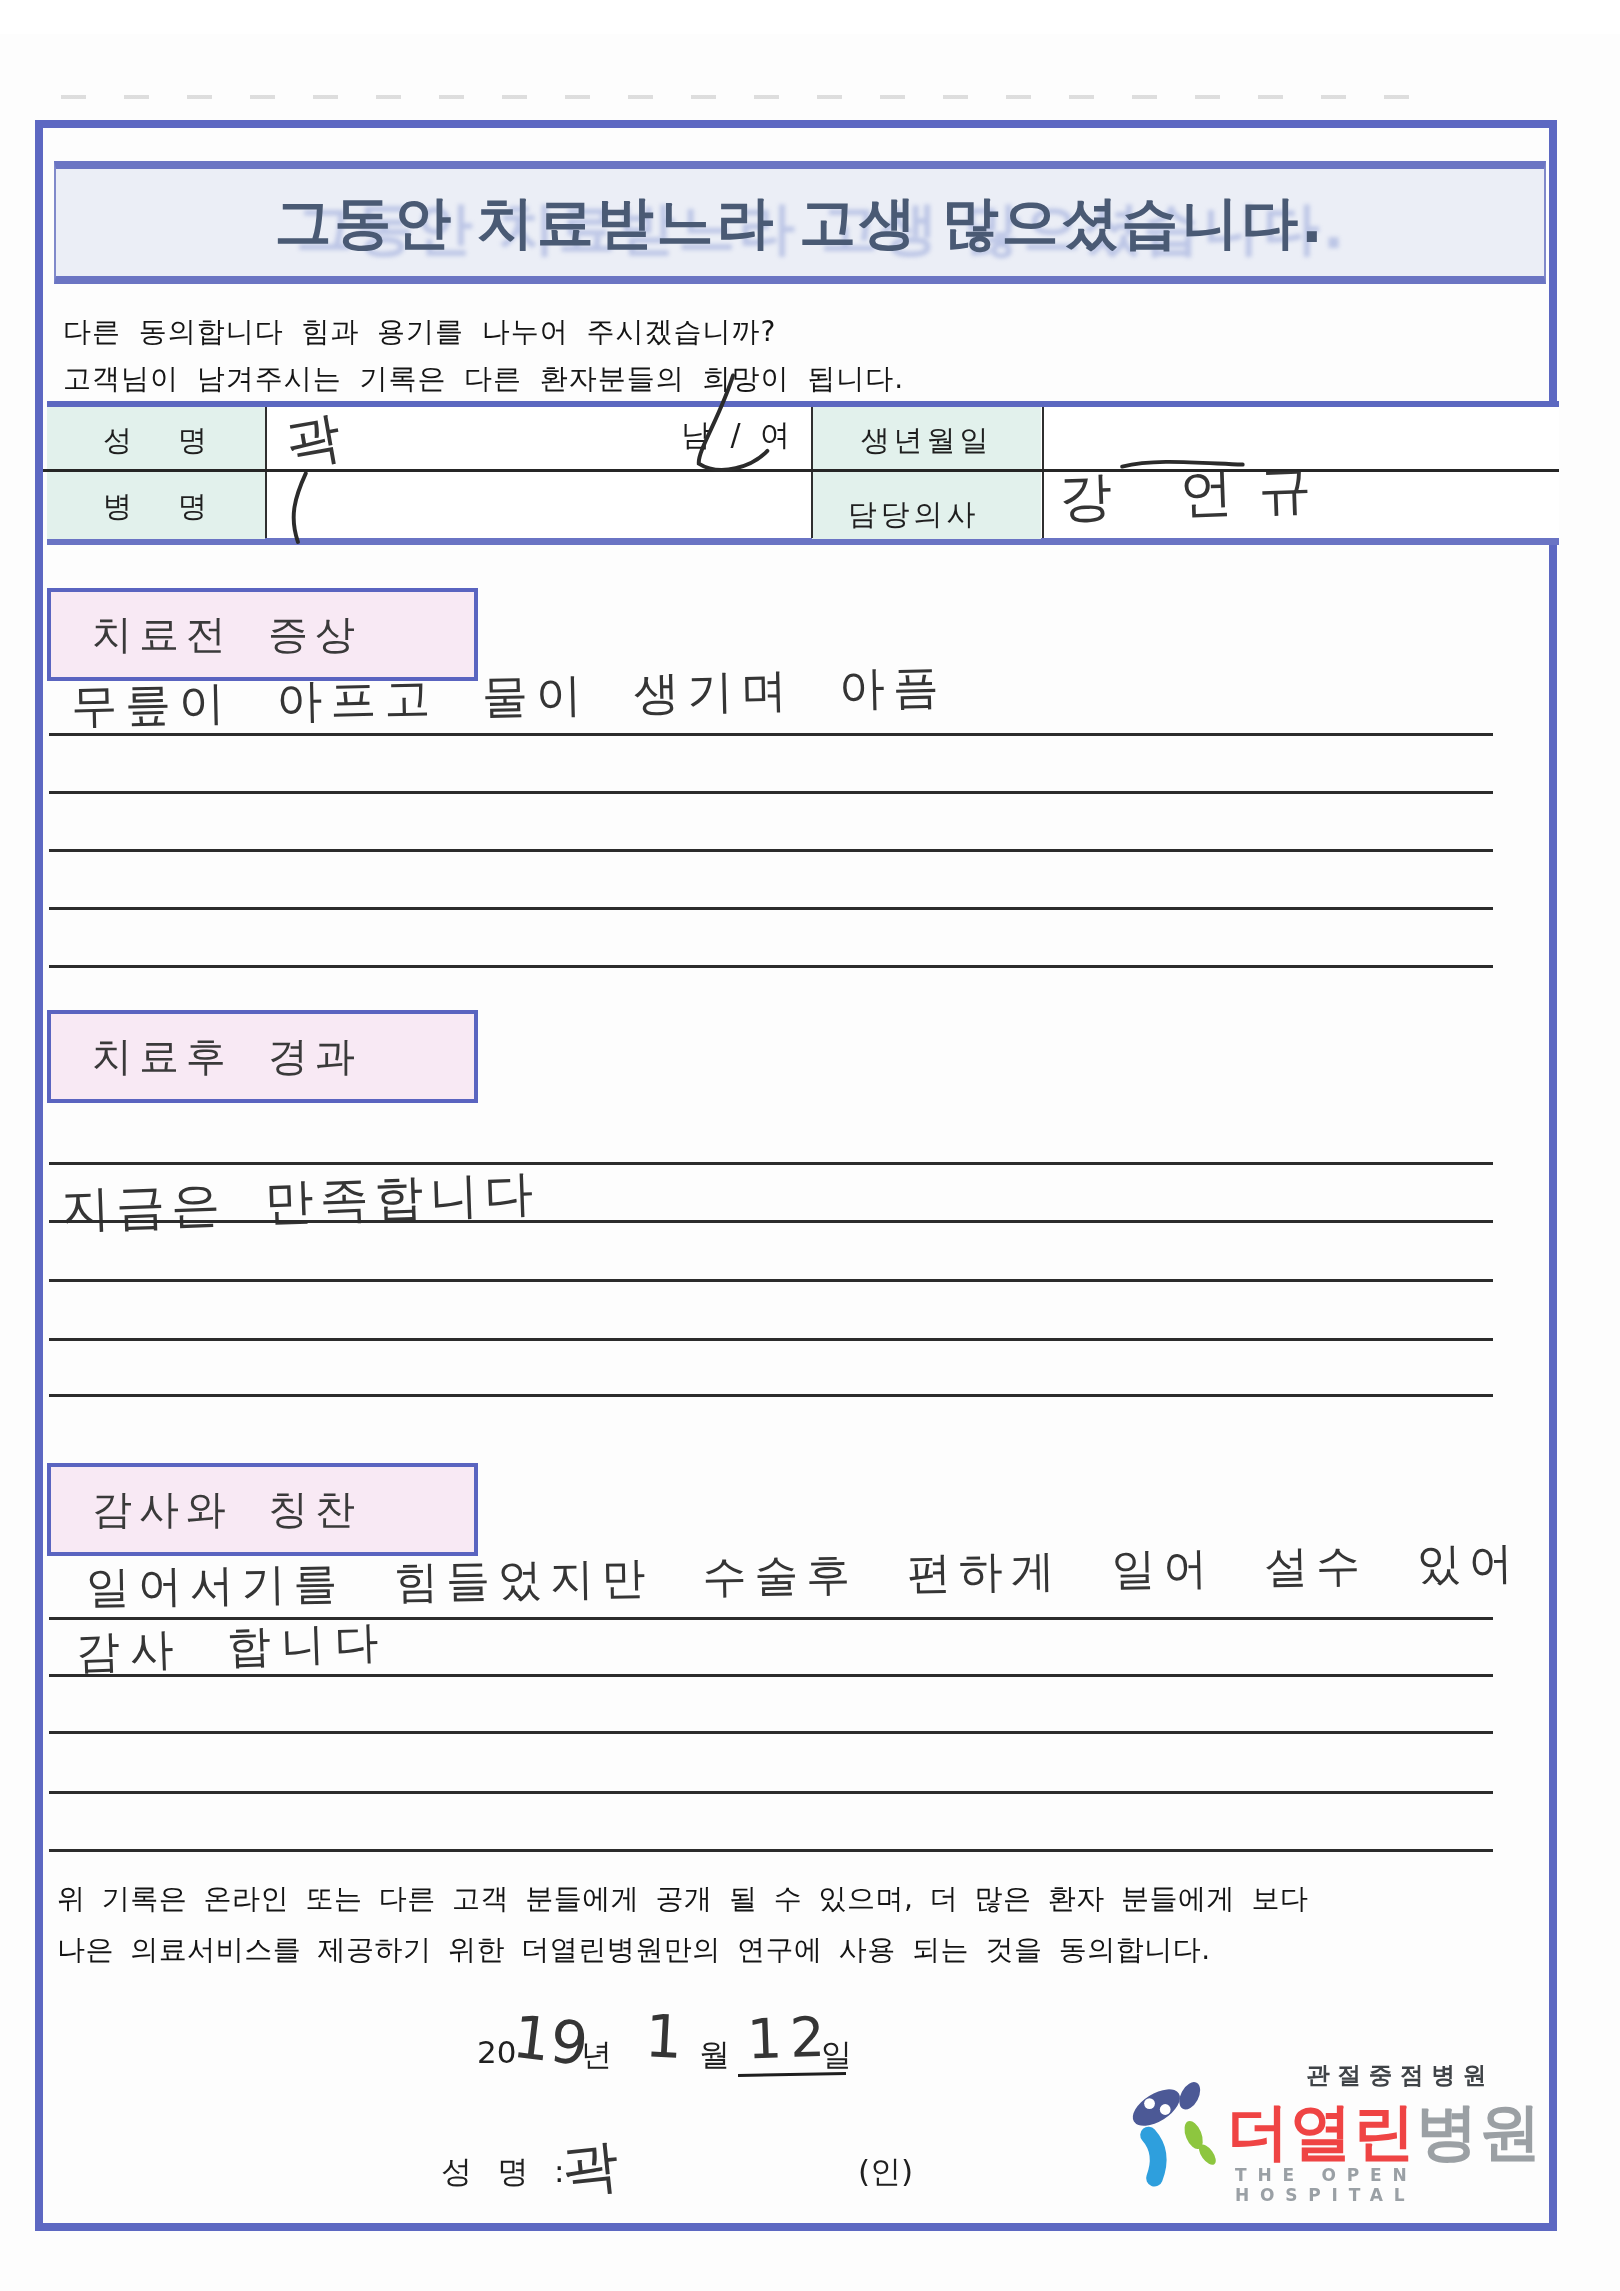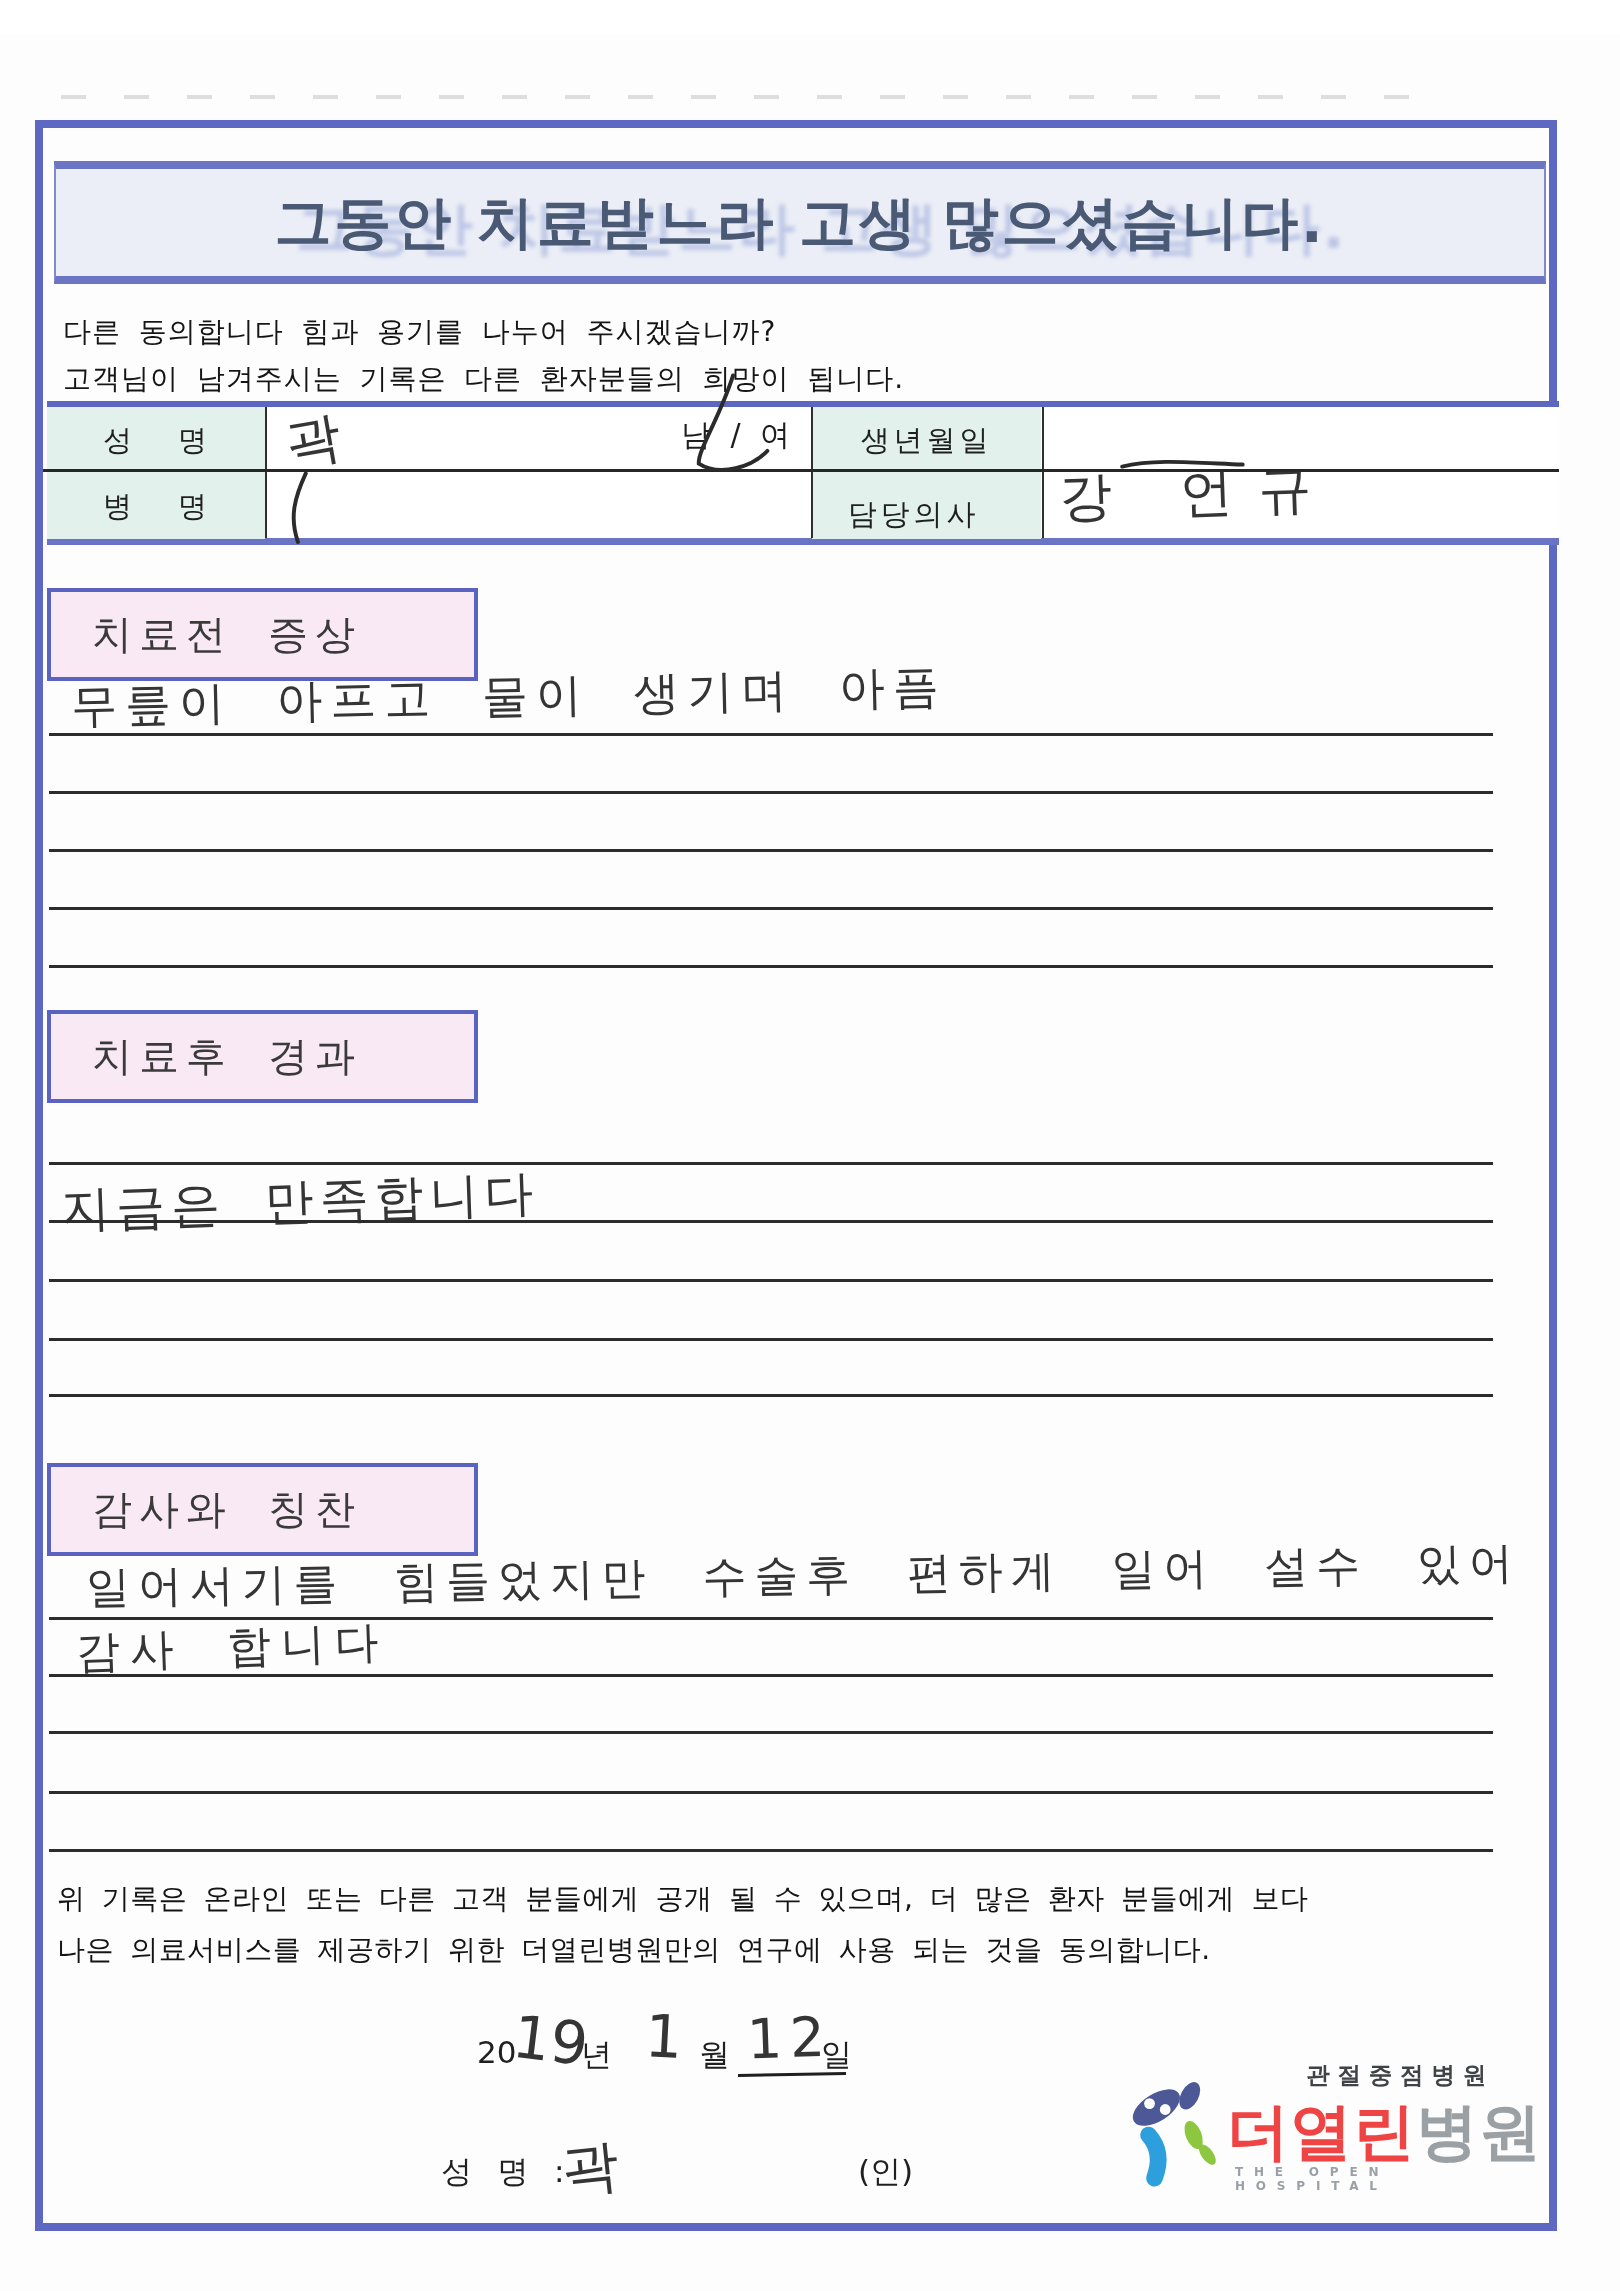--- a/index.html
+++ b/index.html
@@ -60,21 +60,21 @@
   .consent{position:absolute;left:57px;top:1839px;font-size:28px;line-height:51px;
            letter-spacing:0.5px;word-spacing:6.9px;color:#141414;}
   
   .logo{position:absolute;left:1125px;top:2017px;width:372px;height:142px;}
   .logo .tag-top{position:absolute;right:3px;top:7.8px;font-size:23.5px;letter-spacing:7.8px;
                  color:#3f4347;font-weight:600;}
   .logo .wordmark{position:absolute;left:102px;top:39px;font-size:62px;font-weight:900;
                   letter-spacing:1px;white-space:nowrap;}
   .logo .wm-green{color:#ef4444;}
   .logo .wm-gray{color:#9ba0a4;}
-  .logo .tag-bottom{position:absolute;left:110px;top:114px;font-size:12px;letter-spacing:10.8px;
+  .logo .tag-bottom{position:absolute;left:110px;top:114px;font-size:17px;letter-spacing:10.8px;
                     color:#9aa0a5;font-weight:600;}
   .strokes{position:absolute;left:0;top:0;width:1620px;height:2292px;pointer-events:none;}
 </style>
 </head>
 <body>
 
 <div class="canvas">
 
   <div class="scan-dashes"></div>
   <div class="frame"></div>

